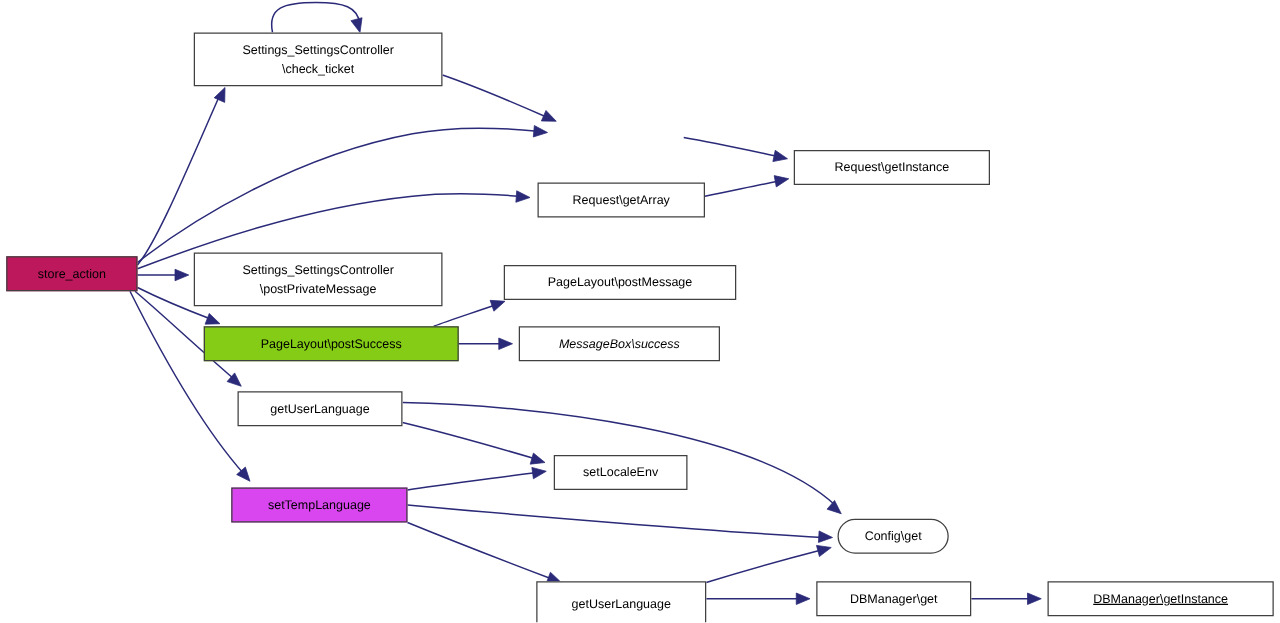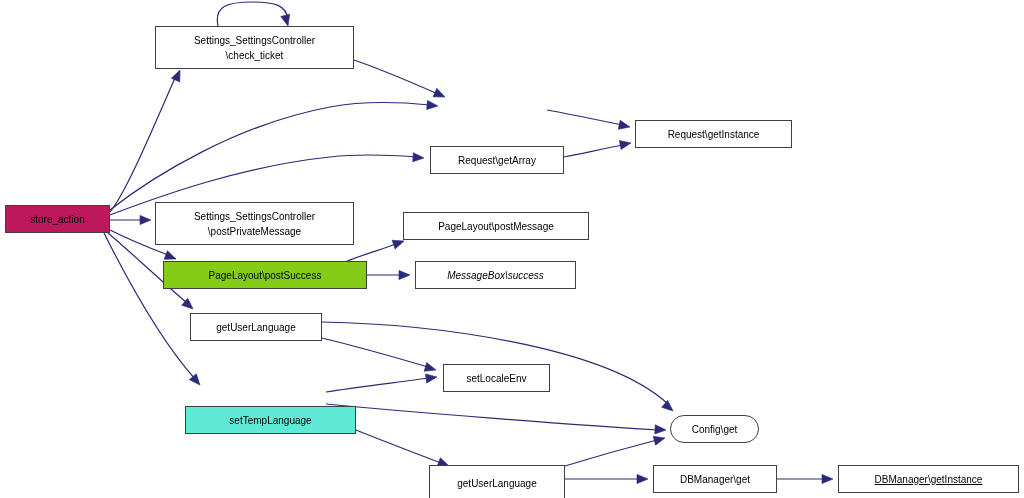--- a/index.html
+++ b/index.html
@@ -94,18 +94,18 @@
 \check_ticket</span></div>
     <div class="node" style="left: 635px; top: 120px; width: 157px; height: 28px; border-color: rgb(64, 64, 64); background: rgb(255, 255, 255);"><span>Request\getInstance</span></div>
     <div class="node" style="left: 430px; top: 146px; width: 134px; height: 28px; border-color: rgb(64, 64, 64); background: rgb(255, 255, 255); justify-content: center;"><span>Request\getArray</span></div>
     <div class="node" style="left: 155px; top: 202px; width: 199px; height: 43px; border-color: rgb(64, 64, 64); background: rgb(255, 255, 255);"><span>Settings_SettingsController
 \postPrivateMessage</span></div>
     <div class="node" style="left: 403px; top: 212px; width: 186px; height: 28px; border-color: rgb(64, 64, 64); background: rgb(255, 255, 255);"><span>PageLayout\postMessage</span></div>
     <div class="node" style="left: 163px; top: 261px; width: 204px; height: 28px; border-color: rgb(64, 64, 64); background: #84cc16;"><span>PageLayout\postSuccess</span></div>
     <div class="node" style="left: 415px; top: 261px; width: 161px; height: 28px; border-color: rgb(64, 64, 64); background: rgb(255, 255, 255); font-style: italic;"><span>MessageBox\success</span></div>
     <div class="node" style="left: 190px; top: 313px; width: 132px; height: 28px; border-color: rgb(64, 64, 64); background: rgb(255, 255, 255);"><span>getUserLanguage</span></div>
     <div class="node" style="left: 443px; top: 364px; width: 107px; height: 28px; border-color: rgb(64, 64, 64); background: rgb(255, 255, 255);"><span>setLocaleEnv</span></div>
-    <div class="node" style="left: 185px; top: 390px; width: 171px; height: 28px; border-color: rgb(64, 64, 64); background: #5eead4; margin-top: 16px;"><span>setTempLanguage</span></div>
+    <div class="node" style="left: 185px; top: 390px; width: 141px; height: 28px; border-color: rgb(64, 64, 64); background: #d946ef;"><span>setTempLanguage</span></div>
     <div class="node" style="left: 670px; top: 415px; width: 89px; height: 28px; border-color: rgb(64, 64, 64); background: rgb(255, 255, 255); border-radius: 14px;"><span>Config\get</span></div>
     <div class="node" style="left: 429px; top: 465px; width: 136px; height: 36px; border-color: rgb(64, 64, 64); background: rgb(255, 255, 255);"><span>getUserLanguage</span></div>
     <div class="node" style="left: 653px; top: 465px; width: 124px; height: 28px; border-color: rgb(64, 64, 64); background: rgb(255, 255, 255);"><span>DBManager\get</span></div>
     <div class="node" style="left: 838px; top: 465px; width: 181px; height: 28px; border-color: rgb(64, 64, 64); background: rgb(255, 255, 255); text-decoration: underline;"><span>DBManager\getInstance</span></div>
   </div>
 
 </body></html>

